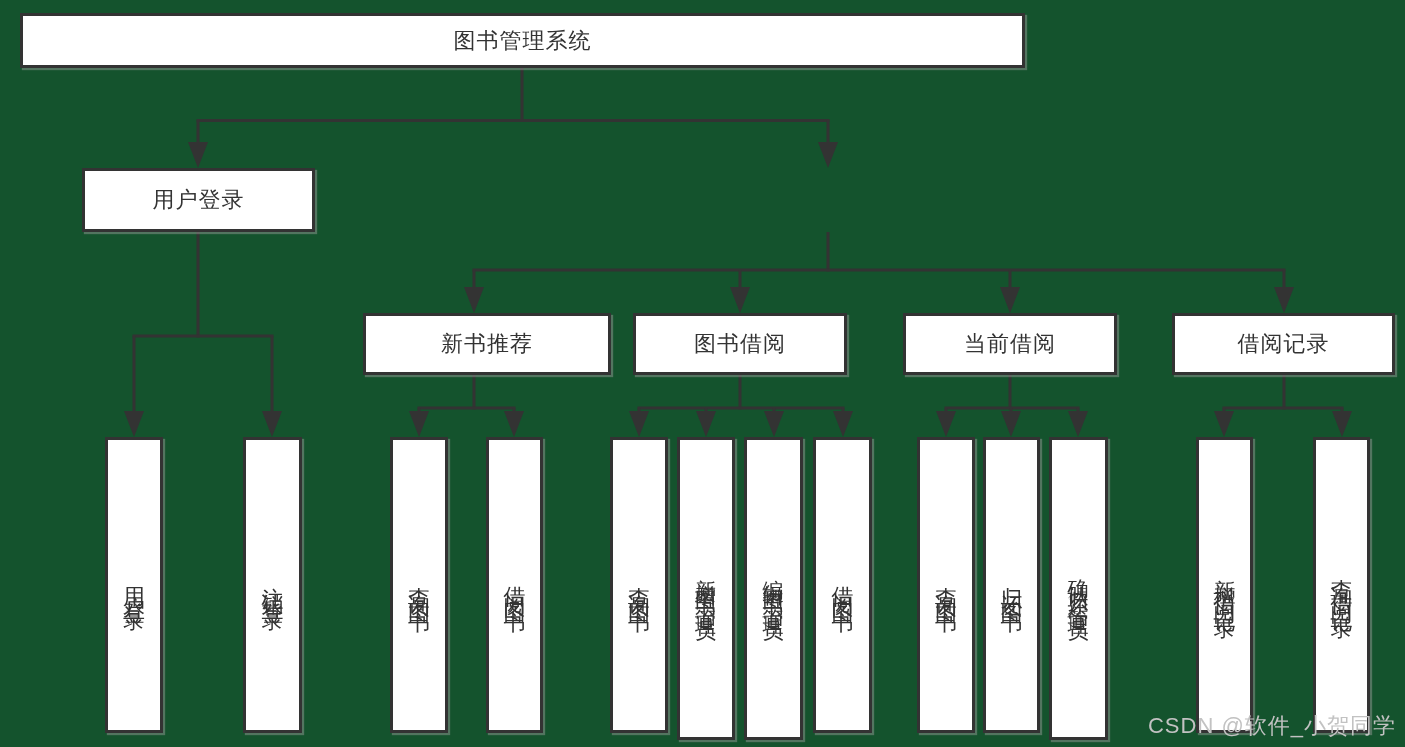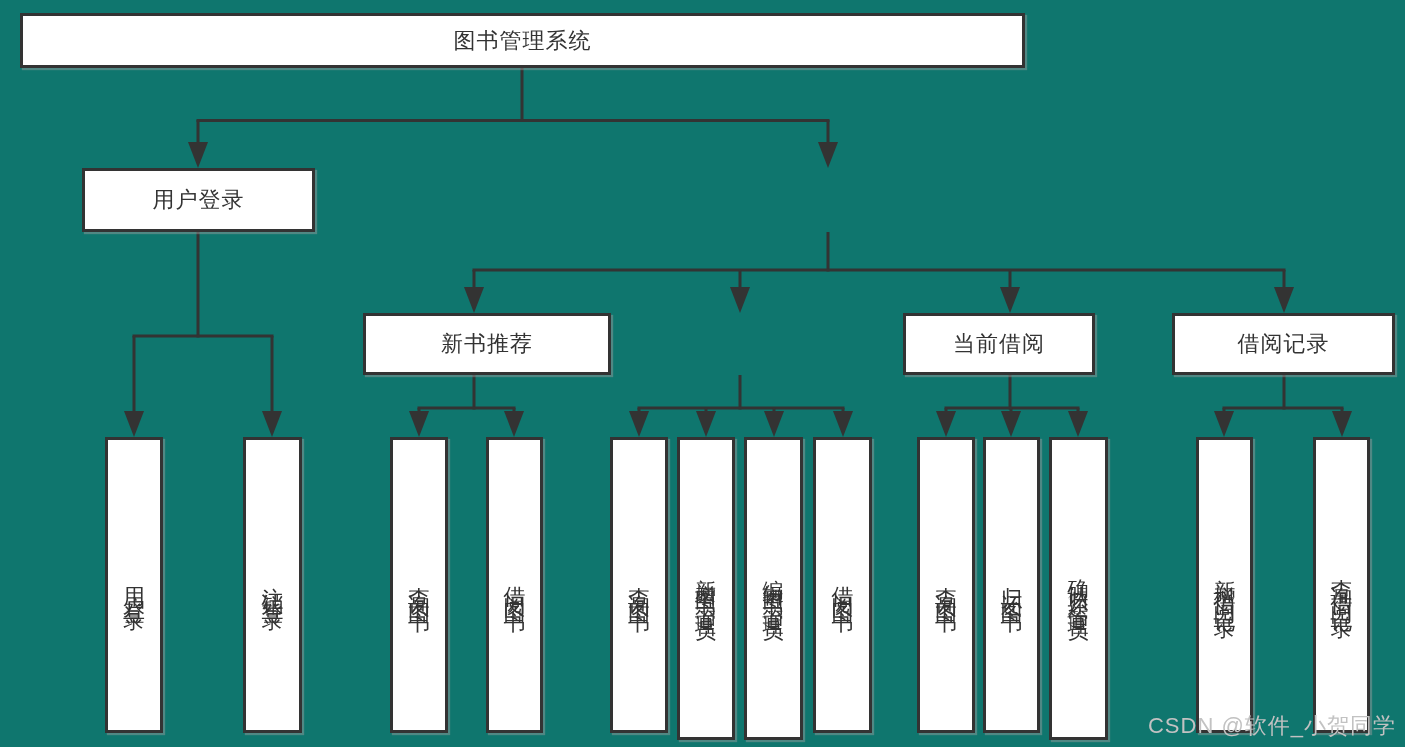--- a/index.html
+++ b/index.html
@@ -1,20 +1,20 @@
 <!DOCTYPE html>
 <html><head>
 <meta charset="utf-8">
 <style>
   html, body { margin: 0; padding: 0; background: #ffffff; }
   #canvas {
     position: relative;
     width: 1405px;
     height: 747px;
-    background: #0f766e;
+    background: #14532d;
     font-family: "Liberation Sans", sans-serif;
     overflow: hidden;
     text-align: right;
   }
   #wires {
     position: absolute;
     left: 0; top: 0;
     width: 1405px; height: 747px;
     z-index: 0;
   }
@@ -127,21 +127,24 @@
     <span class="label">图书管理系统</span>
   </div>
 
   <div class="node h-node" style="left:82px; top:168px; width:233px; height:64px;">
     <span class="label">用户登录</span>
   </div>
 
   <div class="node h-node" style="left:363px; top:313px; width:248px; height:62px;">
     <span class="label">新书推荐</span>
   </div>
-  <div class="node h-node" style="left:903px; top:313px; width:192px; height:62px;">
+  <div class="node h-node" style="left:633px; top:313px; width:214px; height:62px;">
+    <span class="label">图书借阅</span>
+  </div>
+  <div class="node h-node" style="left:903px; top:313px; width:214px; height:62px;">
     <span class="label">当前借阅</span>
   </div>
   <div class="node h-node" style="left:1172px; top:313px; width:223px; height:62px;">
     <span class="label">借阅记录</span>
   </div>
 
   <div class="node v-node" style="left:105px; top:437px; width:58px; height:296px;">
     <span class="label">用户登录</span>
   </div>
   <div class="node v-node" style="left:243px; top:437px; width:59px; height:296px;">

